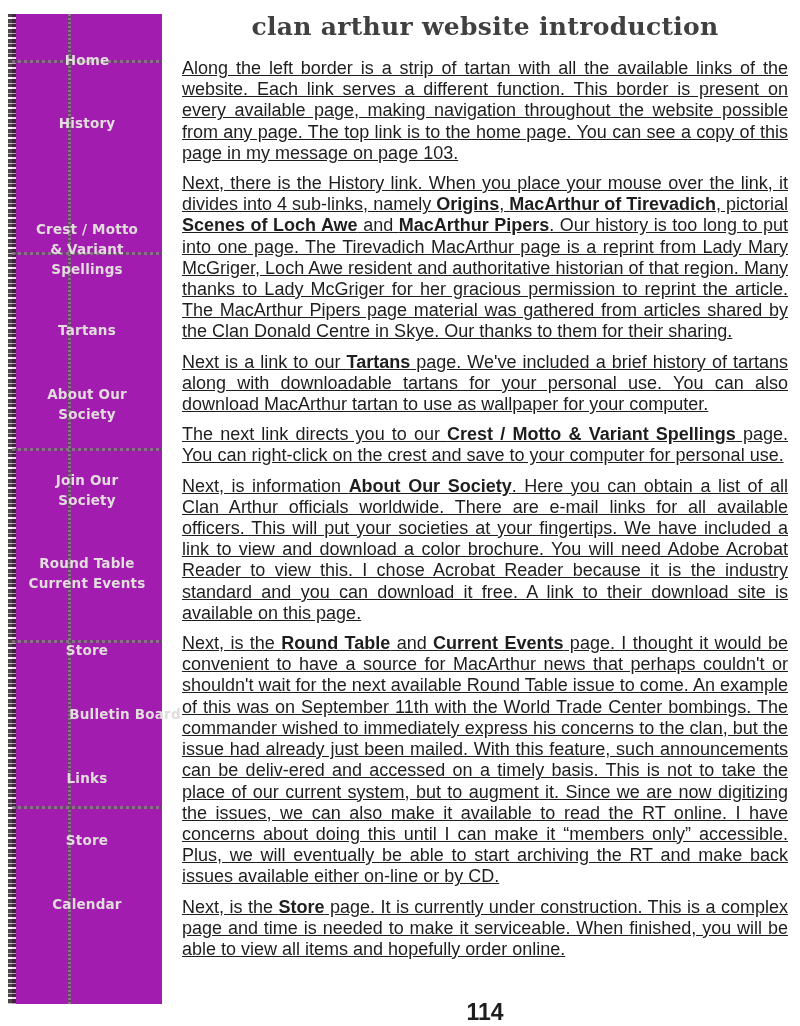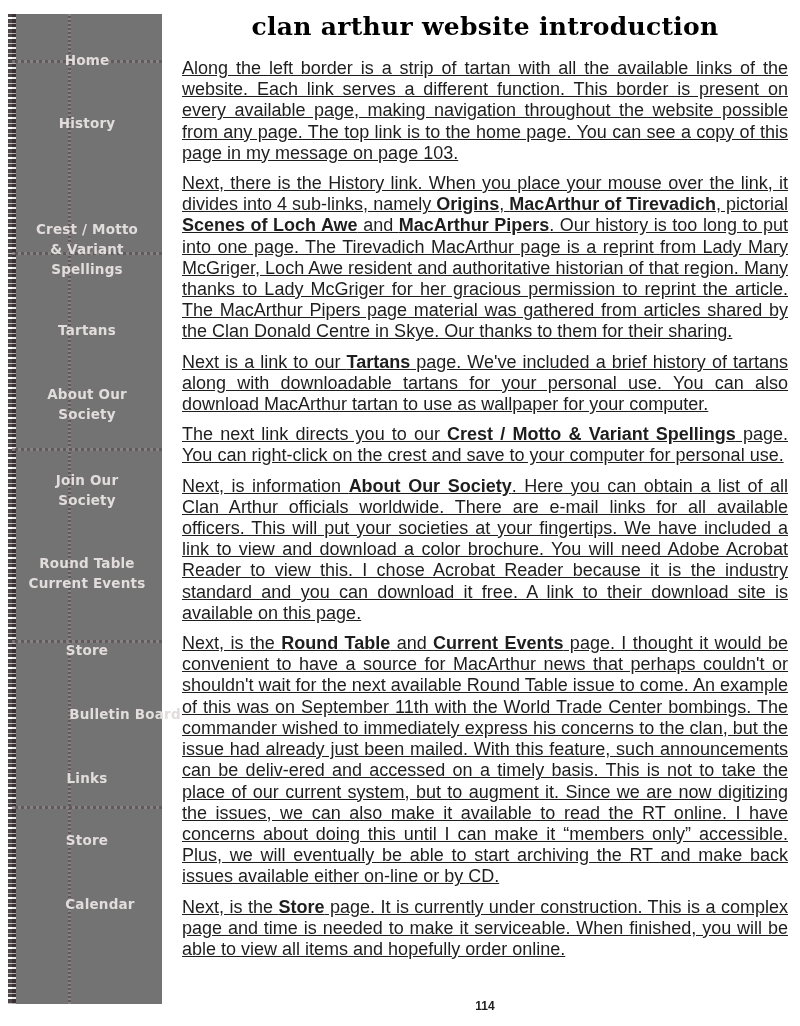--- a/index.html
+++ b/index.html
@@ -2,21 +2,21 @@
 <html><head>
 <meta charset="utf-8">
 <style>
   html, body { margin: 0; padding: 0; }
   body {
     width: 800px; height: 1026px; background: #ffffff; position: relative;
     overflow: hidden; font-family: "Liberation Sans", sans-serif; color: #1e1e1e;
   }
   .sidebar {
     position: absolute; left: 12px; top: 14px; width: 150px; height: 990px;
-    background: #737373;
+    background: #a21caf;
     text-decoration: underline;
   }
   .sidebar .rough {
     position: absolute; left: -4px; top: 0; width: 8px; height: 100%;
     background: repeating-linear-gradient(180deg, #2e2428 0 3px, #ffffff 3px 5px, #2e2428 5px 9px, #bdb6b8 9px 10px);
     opacity: .85;
   }
   .vline {
     position: absolute; left: 56px; top: 0; width: 3px; height: 100%;
     background: repeating-linear-gradient(180deg, #8d8689 0 2px, #5a5155 2px 4px);
@@ -28,31 +28,31 @@
     opacity: .75;
   }
   .nav-item {
     position: absolute; left: 0; width: 150px; text-align: center;
     color: #e2dcdc; font-family: "DejaVu Sans", sans-serif; font-weight: bold;
     font-size: 13.5px; line-height: 20px; cursor: pointer; letter-spacing: .2px;
   }
   .title {
     position: absolute; left: 185px; top: 12px; width: 600px; text-align: center;
     font-family: "DejaVu Serif", serif; font-weight: bold; font-size: 25px;
-    color: #000000; letter-spacing: .3px; text-transform: lowercase; margin: 0;
+    color: #404040; letter-spacing: .3px; text-transform: lowercase; margin: 0;
   }
   .content {
     position: absolute; left: 182px; top: 58px; width: 606px;
     font-size: 18px; line-height: 21.2px; text-align: justify; text-decoration: underline;
   }
   .content p { margin: 0 0 9px 0; }
   .content b { font-weight: bold; }
   .page-number {
     position: absolute; left: 182px; top: 999px; width: 606px; text-align: center;
-    font-weight: bold; font-size: 12px;
+    font-weight: bold; font-size: 23px;
   }
 </style>
 </head>
 <body>
 
 <div class="sidebar">
   <div class="rough"></div>
   <div class="vline"></div>
   <div class="hline" style="top:46px"></div>
   <div class="hline" style="top:238px"></div>
@@ -64,21 +64,21 @@
       <div class="nav-item" style="top: 99px;">History</div>
       <div class="nav-item" style="top: 205px;">Crest / Motto<br>&amp; Variant<br>Spellings</div>
       <div class="nav-item" style="top: 306px;">Tartans</div>
       <div class="nav-item" style="top: 370px;">About Our<br>Society</div>
       <div class="nav-item" style="top: 456px;">Join Our<br>Society</div>
       <div class="nav-item" style="top: 539px;">Round Table<br>Current Events</div>
       <div class="nav-item" style="top: 626px;">Store</div>
       <div class="nav-item" style="top: 690px; padding-left: 38px;">Bulletin Board</div>
       <div class="nav-item" style="top: 754px;">Links</div>
       <div class="nav-item" style="top: 816px;">Store</div>
-      <div class="nav-item" style="top: 880px; padding-left: 13px;">Calendar</div>
+      <div class="nav-item" style="top: 880px;">Calendar</div>
     </div>
 </div>
 
 <h1 class="title">Clan Arthur Website Introduction</h1>
 
 <div class="content" id="content">
     <p><span>Along the left border is a strip of tartan with all the available links of the website. Each link serves a different function. This border is present on every available page, making navigation throughout the website possible from any page. The top link is to the home page. You can see a copy of this page in my message on page 103.</span></p>
     <p><span> Next, there is the History link. When you place your mouse over the link, it divides into 4 sub-links, namely </span><b>Origins</b><span>, </span><b>MacArthur of Tirevadich</b><span>, pictorial </span><b>Scenes of Loch Awe</b><span> and </span><b>MacArthur Pipers</b><span>. Our history is too long to put into one page. The Tirevadich MacArthur page is a reprint from Lady Mary McGriger, Loch Awe resident and authoritative historian of that region. Many thanks to Lady McGriger for her gracious permission to reprint the article. The MacArthur Pipers page material was gathered from articles shared by the Clan Donald Centre in Skye.  Our thanks to them for their sharing.</span></p>
     <p><span>Next is a link to our </span><b>Tartans</b><span> page. We've included a brief history of tartans along with downloadable tartans for your personal use.  You can also download MacArthur tartan to use as wallpaper for your computer.</span></p>
     <p><span>The next link directs you to our </span><b>Crest / Motto &amp; Variant Spellings</b><span> page. You can right-click on the crest and save to your computer for personal use.</span></p>

